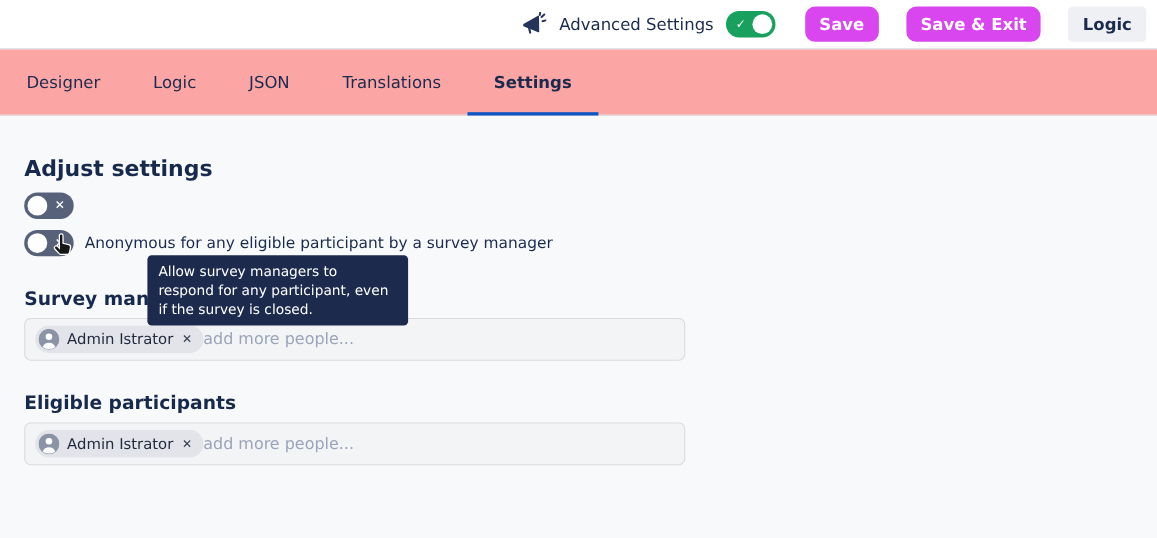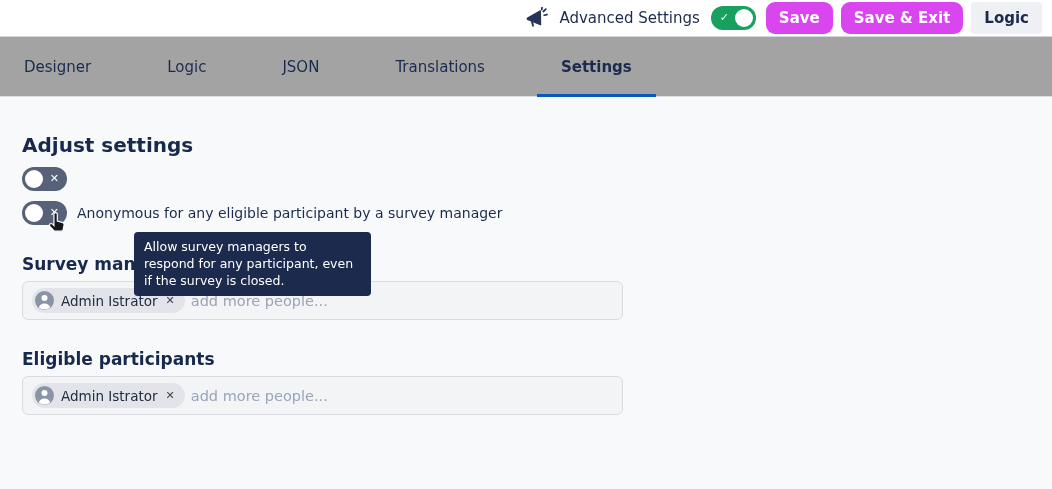--- a/index.html
+++ b/index.html
@@ -7,28 +7,28 @@
   body { font-family: "DejaVu Sans", "Liberation Sans", sans-serif; }
   .page {
     position: relative;
     width: 1052px; height: 489px;
     background: #f8f9fb;
     overflow: hidden;
   }
 
   
   .topbar {
-    height: 37px;
+    height: 45px;
     background: #ffffff;
     border-bottom: 1px solid #d2d5da;
     display: flex;
     align-items: center;
     justify-content: flex-end;
     padding-right: 10px;
-    gap: 8px;
+    gap: 25px;
   }
   .announce-group { display:flex; align-items:center; gap:11px; margin-right: 2px; }
   .announce-group .label { color:#1b2b4e; font-size:15px; }
   .btn {
     border: none; border-radius: 4px;
     font-family: inherit;
     font-size: 15px; font-weight: 700;
     padding: 7px 13px;
     cursor: pointer;
   }
@@ -42,25 +42,24 @@
   .switch.on  { background:#17a05e; }
   .switch.on  .knob { right:3px; }
   .switch.on  .glyph { left:9px; }
   .switch.off { background:#57627a; }
   .switch.off .knob { left:3px; }
   .switch.off .glyph { right:8px; }
 
   
   .tabbar {
     height: 60px;
-    background: #a3a3a3;
+    background: #fca5a5;
     border-bottom: 1px solid #dcdee2;
     display: flex;
     align-items: stretch;
-    gap: 28px;
   }
   .tab {
     display:flex; align-items:center;
     padding: 0 24px;
     font-size: 15px;
     color: #1b2b4e;
     position: relative;
     cursor: pointer;
   }
   .tab.active { font-weight: 700; }
@@ -76,21 +75,21 @@
   .toggle-row .t-label { color:#1b2b4e; font-size:14px; }
 
   .section-h { color:#17294d; font-size:17px; font-weight:700; margin-top:29px; margin-bottom:7px; }
 
   .people-box {
     width: 601px; height: 39px;
     background: #f3f4f6;
     border: 1px solid #d9dbe1;
     border-radius: 6px;
     display: flex; align-items: center;
-    padding: 0 9px; gap: 6px;
+    padding: 0 9px; gap: 0;
   }
   .chip {
     display:inline-flex; align-items:center; gap:7px;
     background:#e2e4e9;
     border-radius:13px;
     height:25px;
     padding: 0 9px 0 3px;
     font-size:13.5px;
     color:#222c41;
     flex:0 0 auto;

